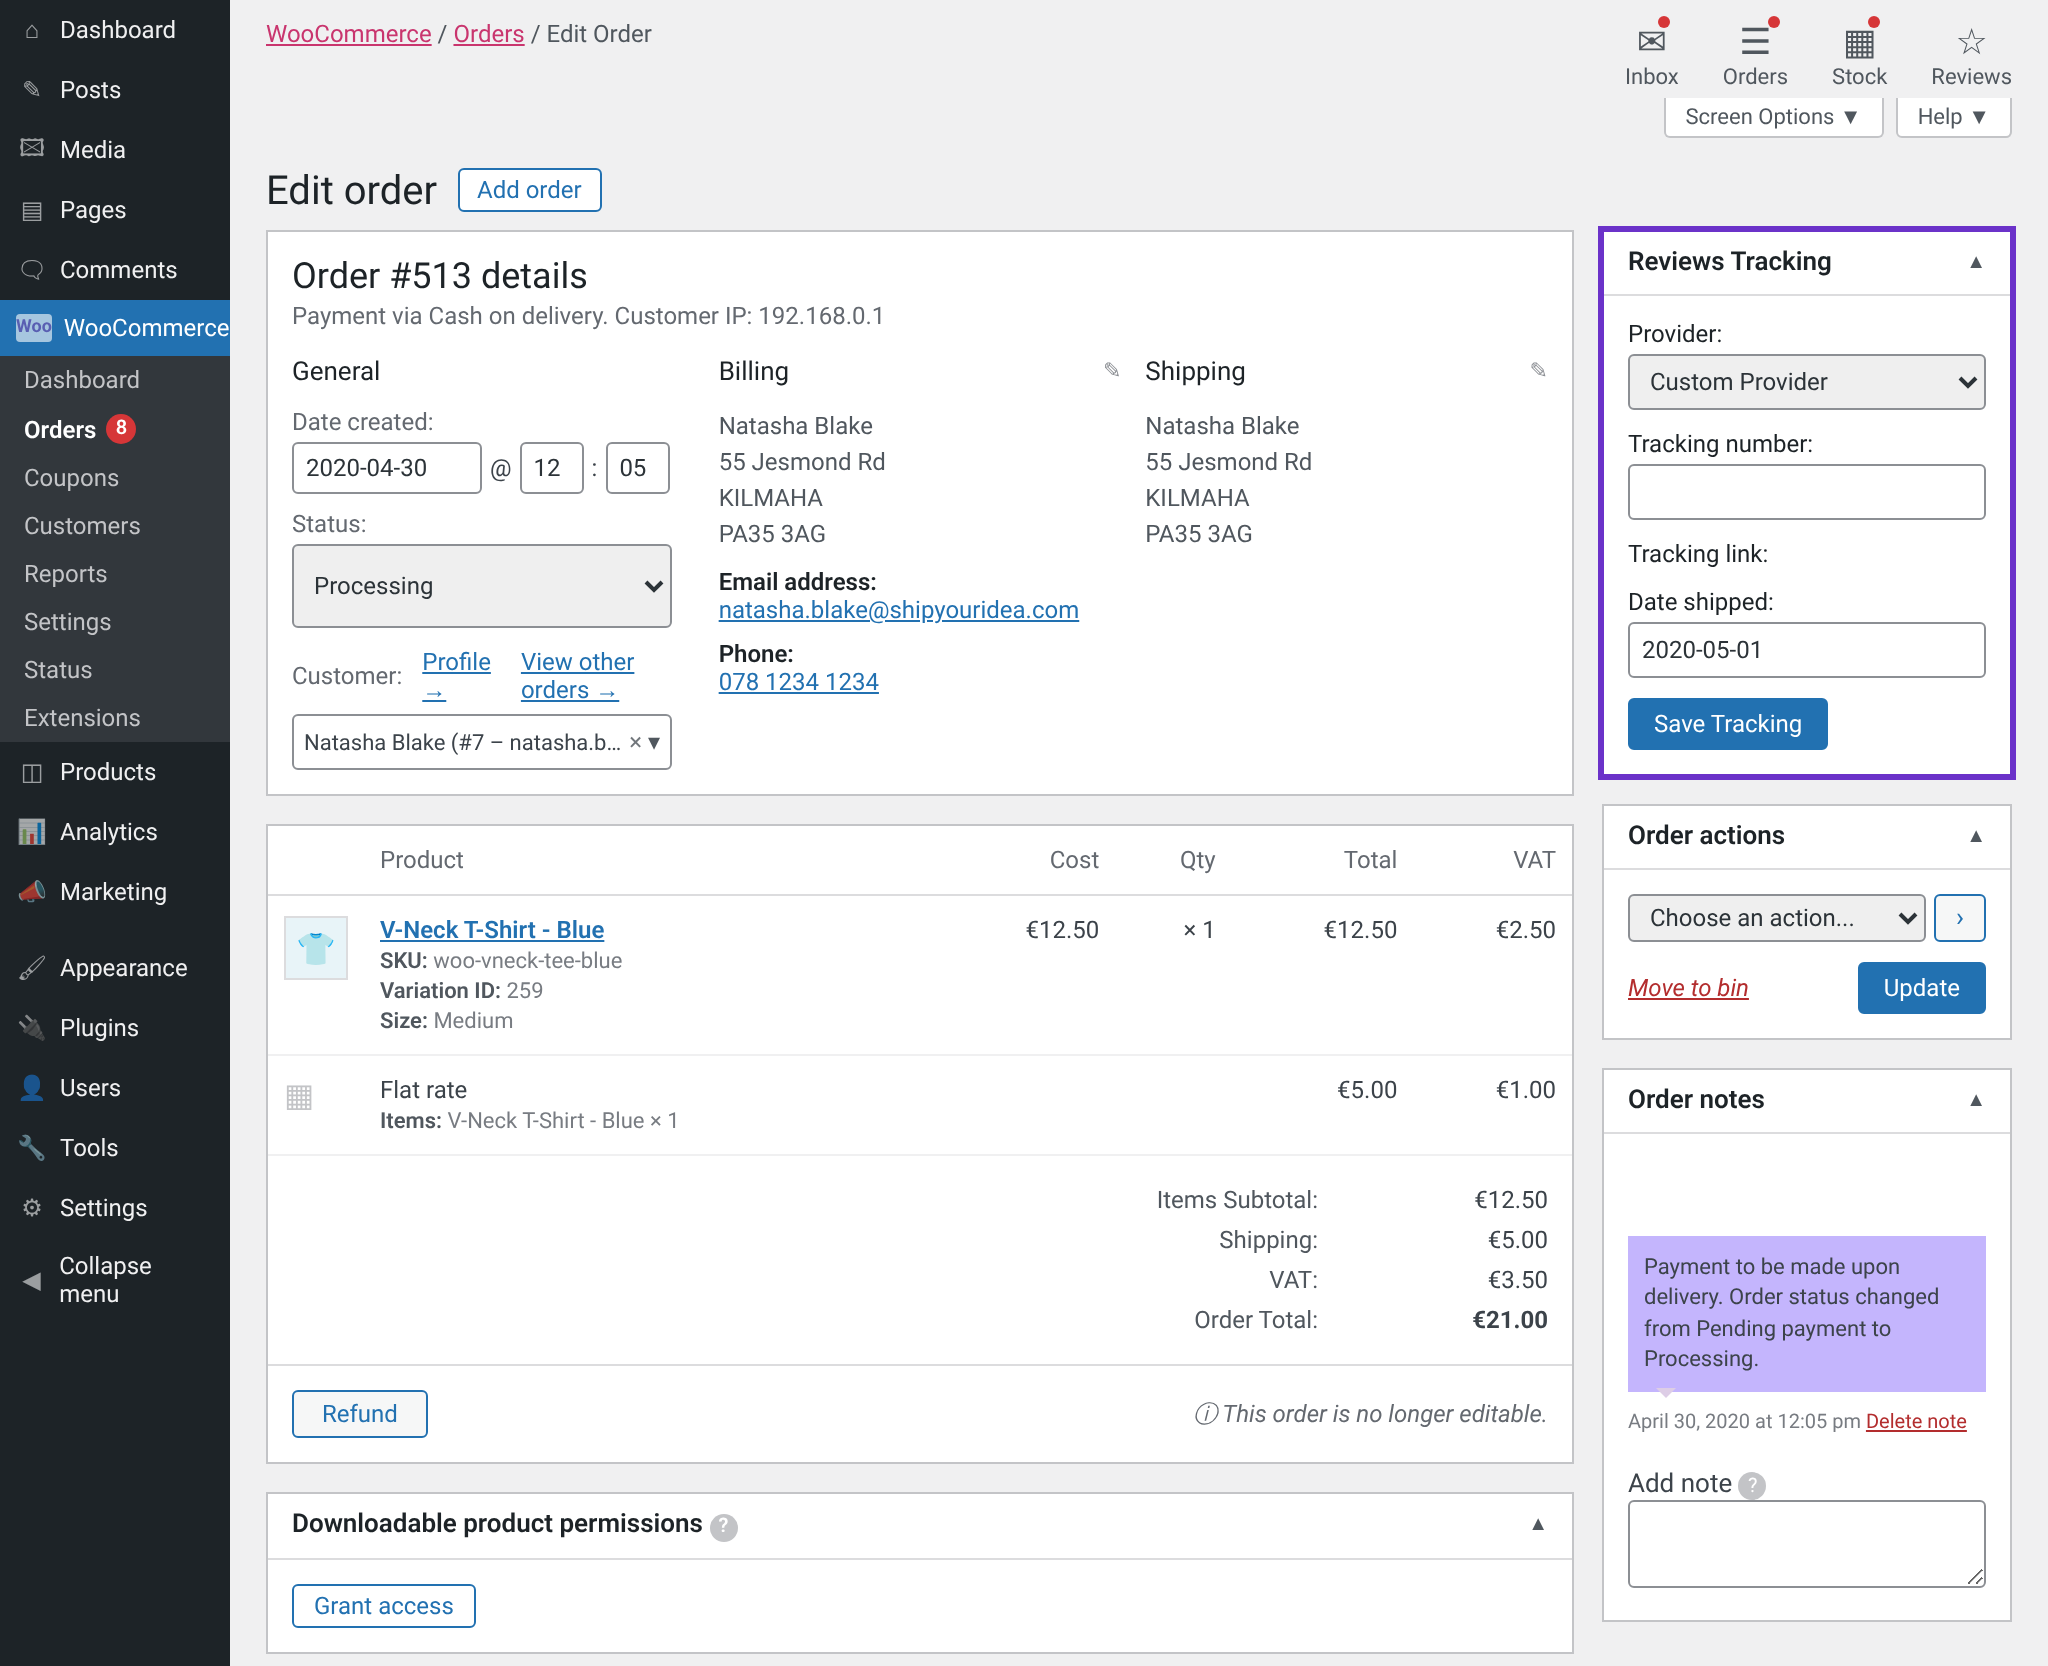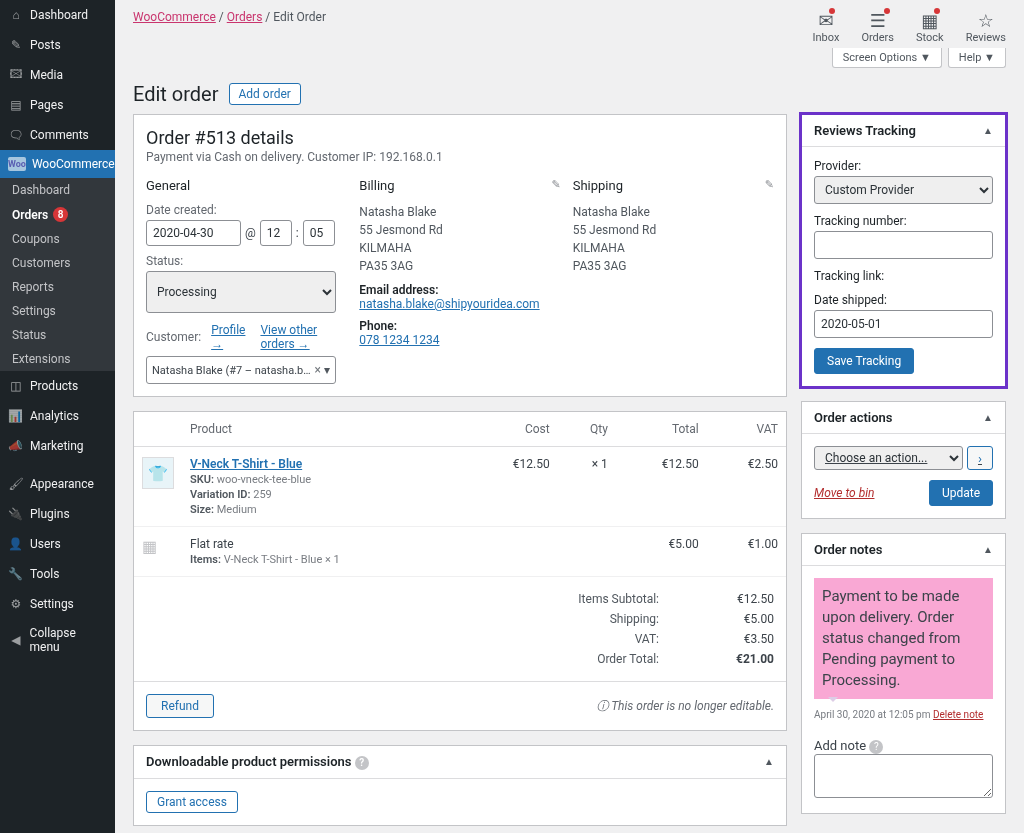--- a/index.html
+++ b/index.html
@@ -79,27 +79,27 @@
 .refund-row { display: flex; justify-content: space-between; align-items: center; padding: 12px; border-top: 1px solid #dcdcde; }
 .refund-btn { border: 1px solid #2271b1; color: #2271b1; background: #f6f7f7; padding: 4px 14px; border-radius: 3px; cursor: pointer; font-size: 12px; }
 .no-edit { font-style: italic; color: #646970; font-size: 12px; }
 
 
 .form-field { margin-bottom: 10px; }
 .form-field label { display: block; font-size: 12px; color: #1d2327; margin-bottom: 3px; }
 .form-field input[type=text], .form-field select { width: 100%; height: 28px; }
 .btn-primary { background: #2271b1; color: #fff; border: 1px solid #2271b1; padding: 5px 12px; border-radius: 3px; cursor: pointer; font-size: 12px; }
 .btn-secondary { background: #fff; color: #2271b1; border: 1px solid #2271b1; padding: 3px 10px; border-radius: 3px; cursor: pointer; font-size: 12px; }
-.action-row { display: flex; gap: 4px; text-decoration: underline; }
+.action-row { display: flex; gap: 4px; }
 .action-row select { flex: 1; }
 .go-btn { border: 1px solid #2271b1; background: #f6f7f7; color: #2271b1; width: 26px; border-radius: 3px; cursor: pointer; }
 .bin-row { display: flex; justify-content: space-between; align-items: center; margin-top: 10px; }
 .link-red { color: #b32d2e; text-decoration: underline; cursor: pointer; font-size: 12px; font-style: italic; }
 
-.note-bubble { background: #f9a8d4; padding: 8px; font-size: 15px; line-height: 1.4; color: #3c434a; position: relative; }
+.note-bubble { background: #c4b5fd; padding: 8px; font-size: 11px; line-height: 1.4; color: #3c434a; position: relative; margin-top: 39px; }
 .note-bubble::after { content: ""; position: absolute; bottom: -8px; left: 14px; border: 5px solid transparent; border-top-color: #ddcde6; }
 .note-meta { font-size: 10px; color: #787c82; margin-top: 10px; }
 .note-meta .del { color: #b32d2e; cursor: pointer; text-decoration: underline; }
 .note-add { margin-top: 18px; }
 .note-add textarea { width: 100%; height: 44px; resize: vertical; }
 .help-q { display: inline-flex; width: 14px; height: 14px; border-radius: 50%; background: #c3c4c7; color: #fff; font-size: 10px; align-items: center; justify-content: center; }
 
 .dpp-body { display: flex; gap: 8px; align-items: center; }
 .dpp-body input { flex: 1; }
 </style>

